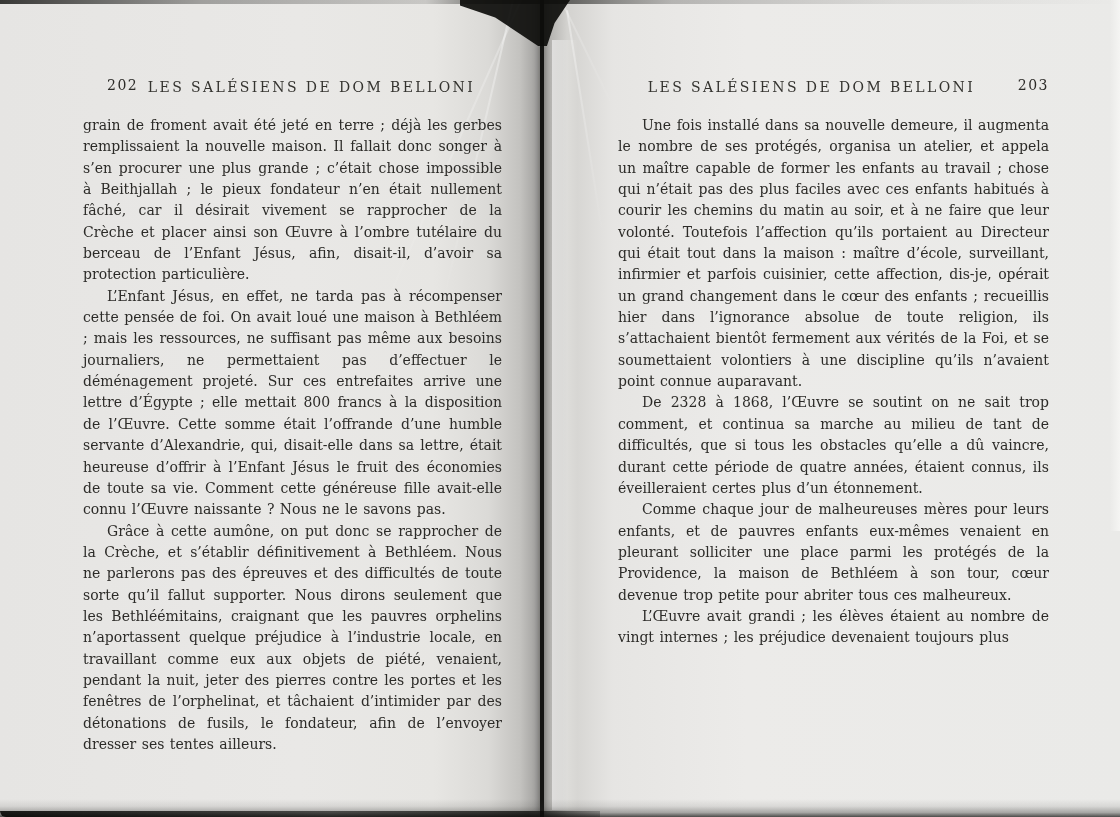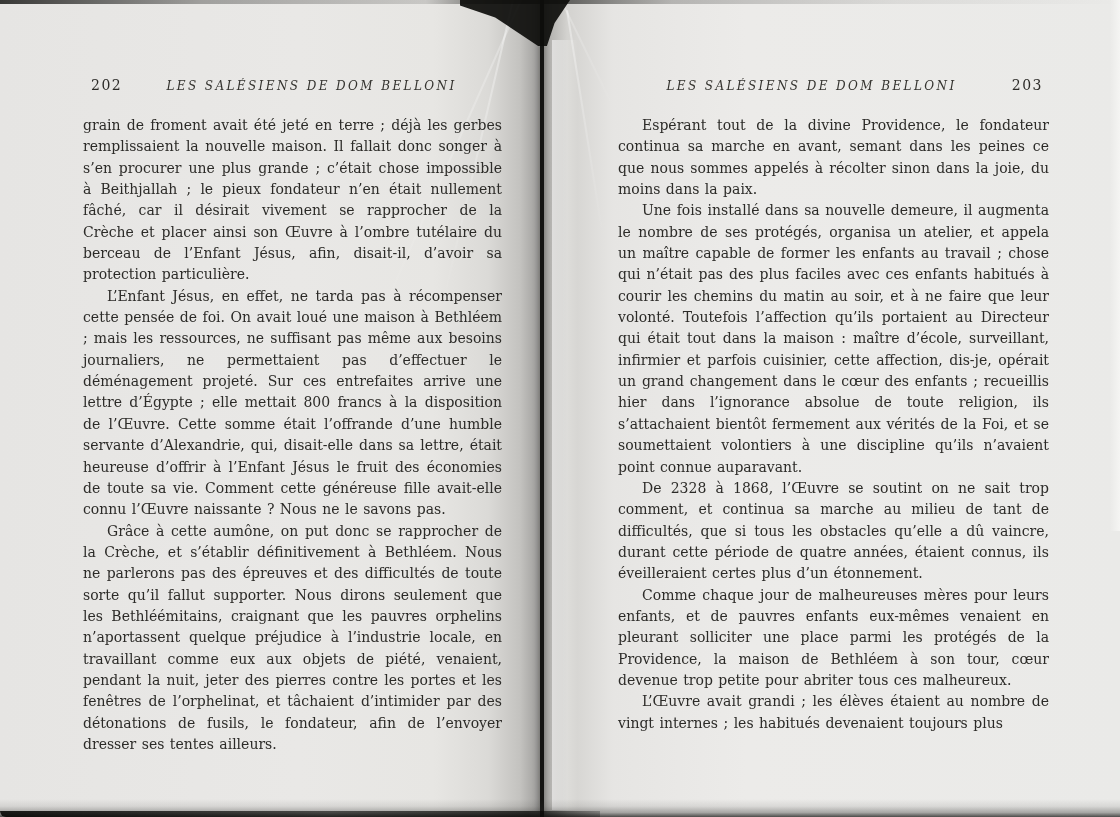--- a/index.html
+++ b/index.html
@@ -75,31 +75,30 @@
   .page {
     position: absolute;
     color: #2c2b28;
   }
   .page-202 { left: 83px; top: 76px; width: 419px; }
   .page-203 { left: 618px; top: 76px; width: 431px; }
 
   .pg-header { position: relative; height: 24px; }
   .pagenum {
     position: absolute; top: 1px;
-    font-size: 14px; letter-spacing: 1.5px;
+    font-size: 14px; letter-spacing: 1.5px; margin-left: 16px;
   }
   .pagenum.left { left: 8px; }
-  .pagenum.right { right: 6px; }
+  .pagenum.right { right: 0; }
   .runtitle {
     position: absolute; top: 3px; left: 50%;
     transform: translateX(-50%);
-    font-size: 12px; letter-spacing: 2.4px;
+    font-size: 14px; letter-spacing: 2.4px;
     white-space: nowrap;
     color: #34332f;
-    font-style: italic;
   }
   .page-202 .runtitle { margin-left: 19px; }
   .page-203 .runtitle { margin-left: -22px; }
 
   .pg-body { margin-top: 15px; }
   .para {
     margin: 0;
     font-size: 14px;
     line-height: 21.35px;
     text-align: justify;
@@ -138,21 +137,20 @@
         <p class="para">Grâce à cette aumône, on put donc se rapprocher de la Crèche, et s’établir définitivement à Bethléem. Nous ne parlerons pas des épreuves et des difficultés de toute sorte qu’il fallut supporter. Nous dirons seulement que les Bethléémitains, craignant que les pauvres orphelins n’aportassent quelque préjudice à l’industrie locale, en travaillant comme eux aux objets de piété, venaient, pendant la nuit, jeter des pierres contre les portes et les fenêtres de l’orphelinat, et tâchaient d’intimider par des détonations de fusils, le fondateur, afin de l’envoyer dresser ses tentes ailleurs.</p>
       </div>
   </div>
 
   <div class="page page-203">
     <div class="pg-header">
       <span class="runtitle">LES SALÉSIENS DE DOM BELLONI</span>
       <span class="pagenum right">203</span>
     </div>
     <div class="pg-body">
-        <p class="para">Espérant tout de la divine Providence, le fondateur continua sa marche en avant, semant dans les peines ce que nous sommes appelés à récolter sinon dans la joie, du moins dans la paix.</p>
         <p class="para">Une fois installé dans sa nouvelle demeure, il augmenta le nombre de ses protégés, organisa un atelier, et appela un maître capable de former les enfants au travail ; chose qui n’était pas des plus faciles avec ces enfants habitués à courir les chemins du matin au soir, et à ne faire que leur volonté. Toutefois l’affection qu’ils portaient au Directeur qui était tout dans la maison : maître d’école, surveillant, infirmier et parfois cuisinier, cette affection, dis-je, opérait un grand changement dans le cœur des enfants ; recueillis hier dans l’ignorance absolue de toute religion, ils s’attachaient bientôt fermement aux vérités de la Foi, et se soumettaient volontiers à une discipline qu’ils n’avaient point connue auparavant.</p>
         <p class="para">De 2328 à 1868, l’Œuvre se soutint on ne sait trop comment, et continua sa marche au milieu de tant de difficultés, que si tous les obstacles qu’elle a dû vaincre, durant cette période de quatre années, étaient connus, ils éveilleraient certes plus d’un étonnement.</p>
         <p class="para">Comme chaque jour de malheureuses mères pour leurs enfants, et de pauvres enfants eux-mêmes venaient en pleurant solliciter une place parmi les protégés de la Providence, la maison de Bethléem à son tour, cœur devenue trop petite pour abriter tous ces malheureux.</p>
-        <p class="para">L’Œuvre avait grandi ; les élèves étaient au nombre de vingt internes ; les habitués devenaient toujours plus</p>
+        <p class="para">L’Œuvre avait grandi ; les élèves étaient au nombre de vingt internes ; les préjudice devenaient toujours plus</p>
       </div>
   </div>
 
 </div>
 
 </body></html>

